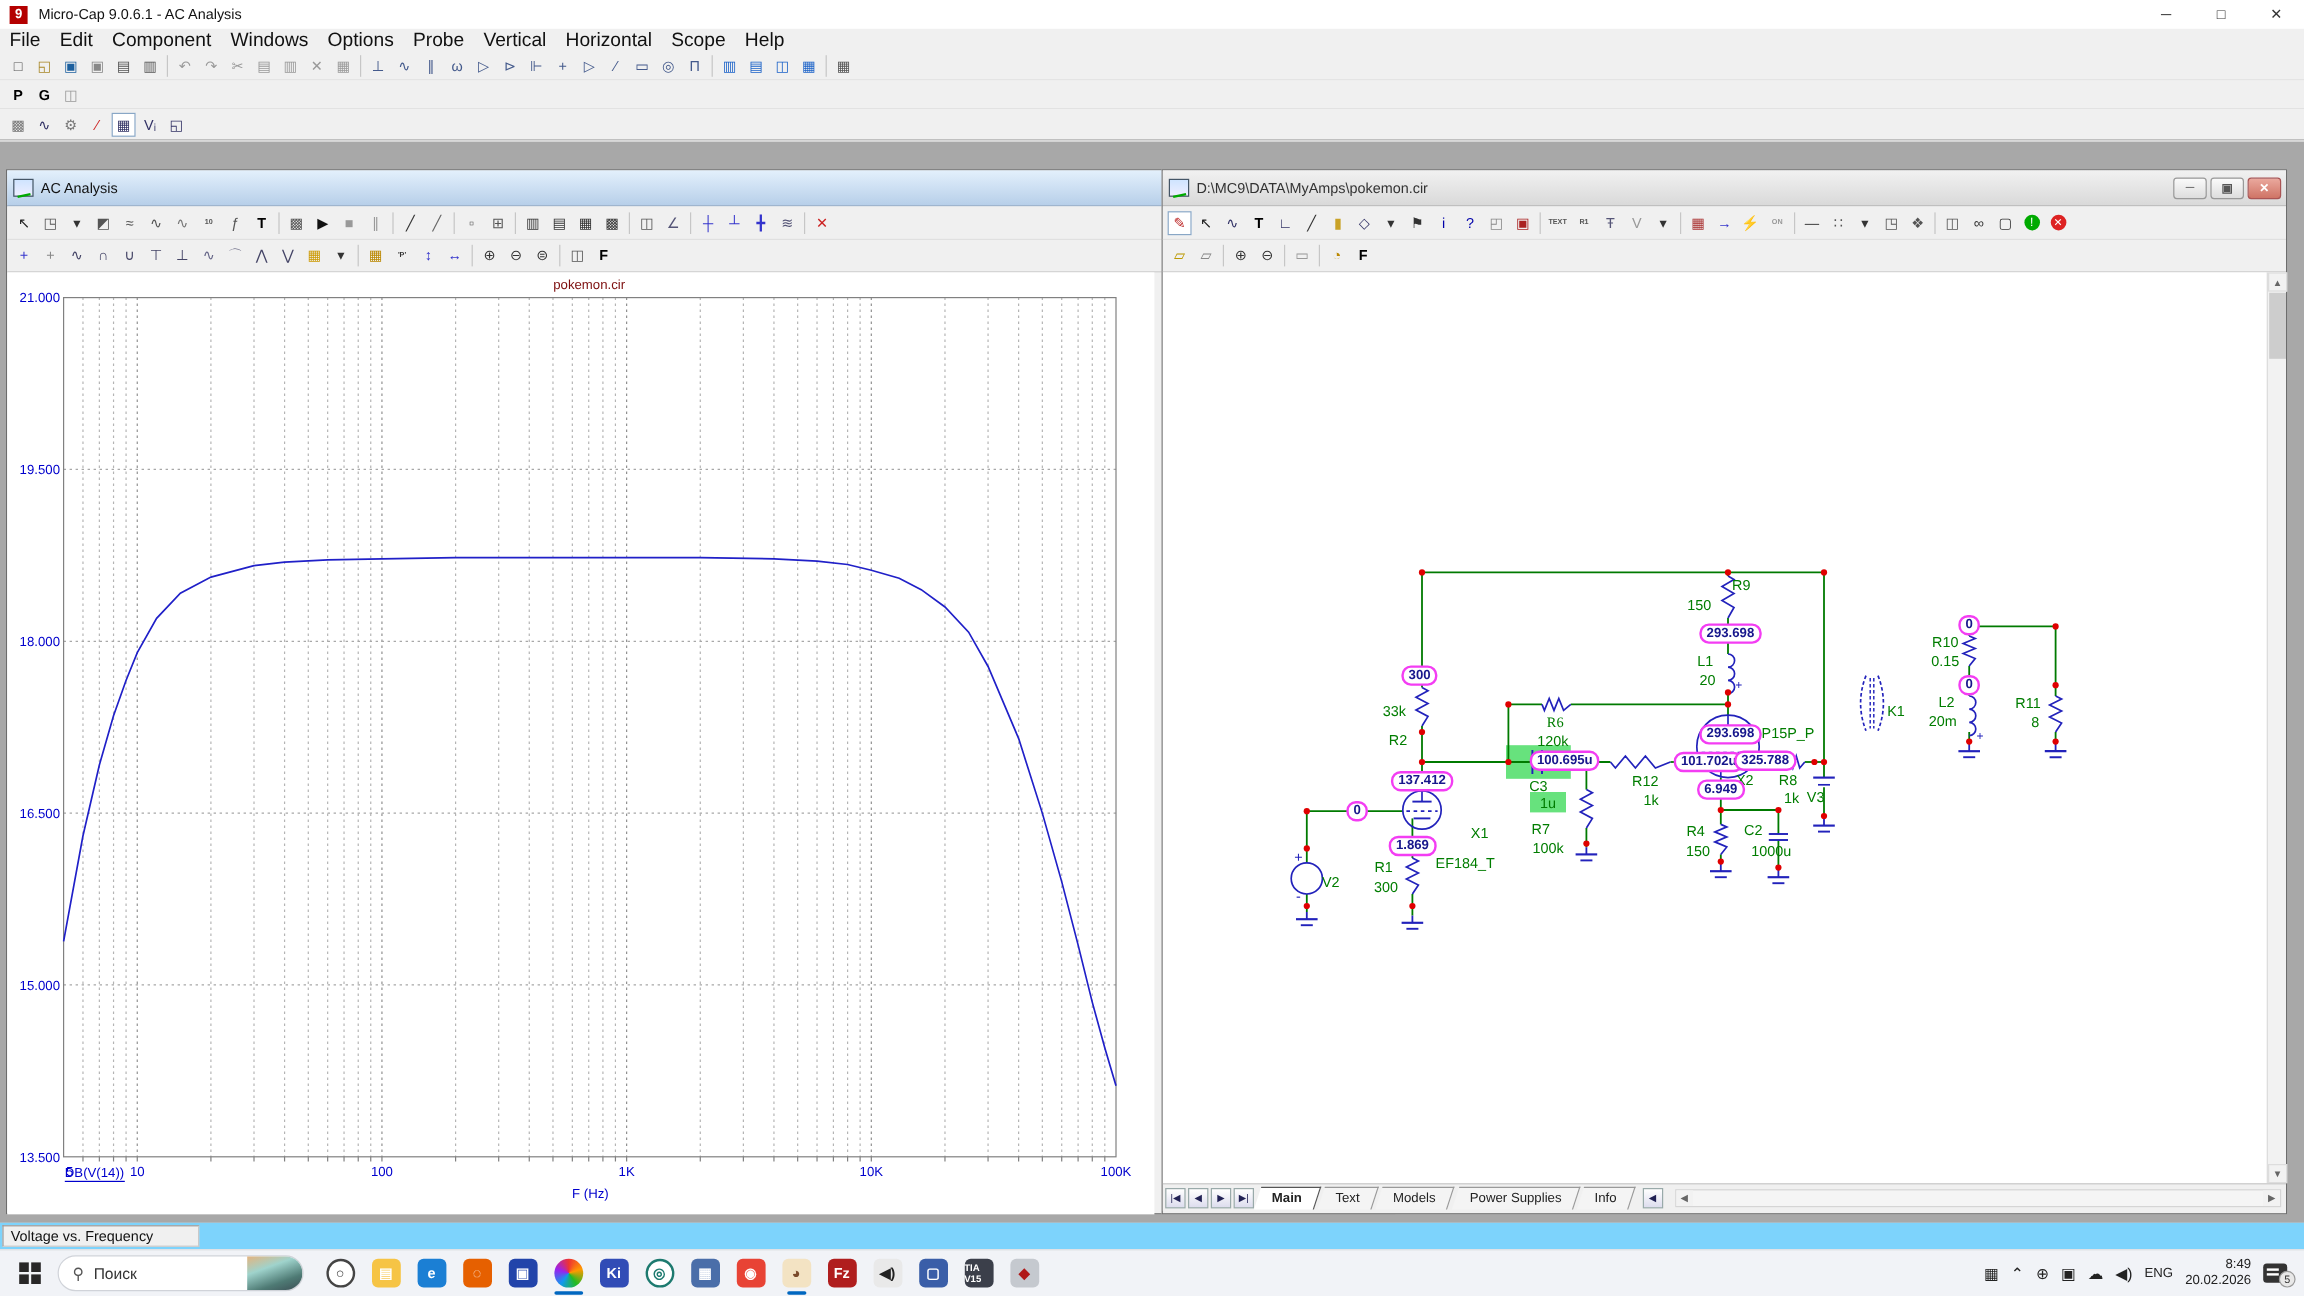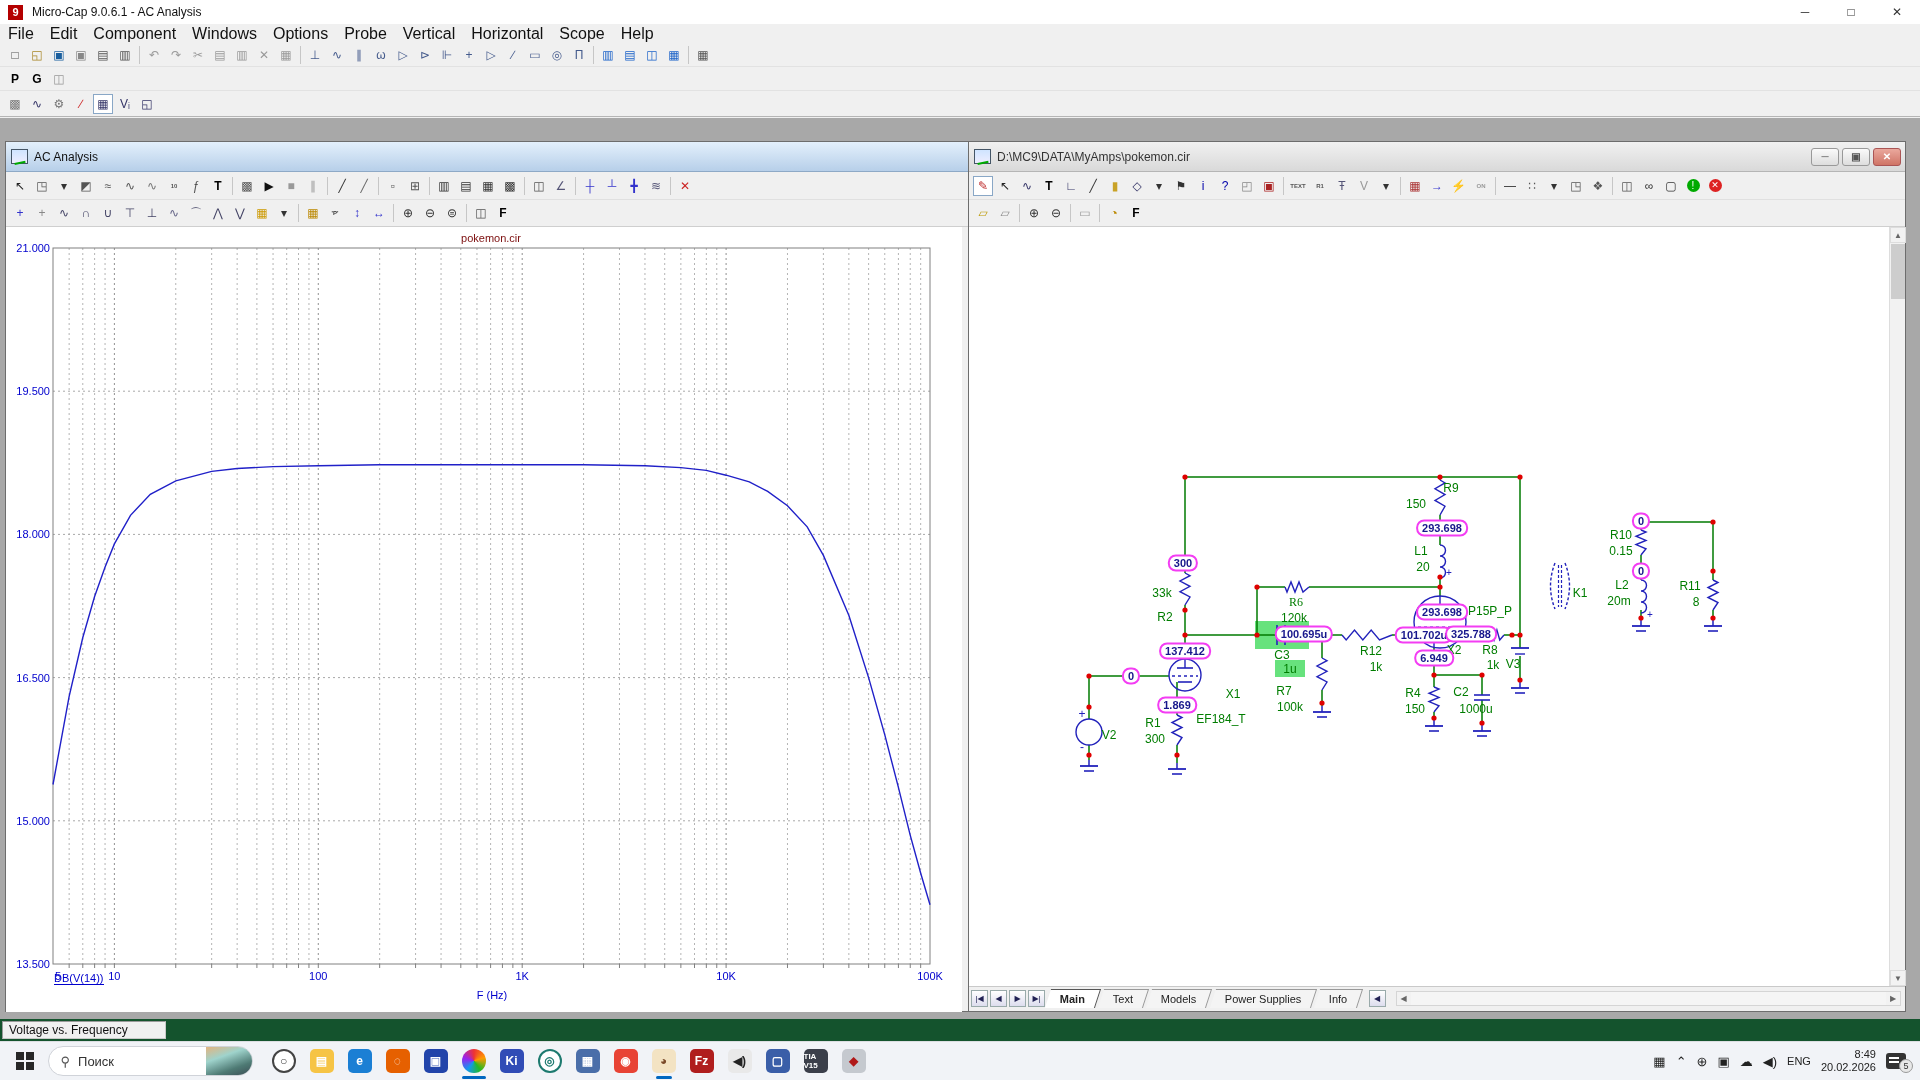--- a/index.html
+++ b/index.html
@@ -81,21 +81,21 @@
     font-size:8px; display:flex; align-items:center; justify-content:center; margin-left:2px; color:#225;}
   .sch-tab { height:19px; padding:0 12px; font-size:11px; color:#222; display:flex; align-items:center;
     border-right:1px solid #999; border-top:1px solid #999; background:#f4f4f4; transform:skewX(-18deg); margin-left:3px;}
   .sch-tab > span { transform:skewX(18deg); }
   .sch-tab.active { background:#fff; font-weight:bold; border-color:#555; }
   #sch-hscroll { flex:1; height:15px; margin:0 4px 0 10px; background:#f5f5f5; border:1px solid #d5d5d5;
     display:flex; align-items:center; justify-content:space-between;}
   #sch-hscroll .scroll-arrow{ width:14px; height:13px; border:none;}
 
   
-  #statusbar { position:absolute; left:0; top:1019px; width:1920px; height:22px; background:#14532d;
+  #statusbar { position:absolute; left:0; top:1019px; width:1920px; height:22px; background:#7dd3fc;
     display:flex; align-items:center; gap:4px; padding:0 2px;}
   .status-panel { height:18px; border:1px solid #c9c9c9; border-top-color:#9a9a9a; border-left-color:#9a9a9a;
     font-size:12px; color:#111; display:flex; align-items:center; padding:0 6px; background:#f0f0f0;}
   #status-left { width:164px; } #status-right { flex:1; }
 
   
   #taskbar { position:absolute; left:0; top:1041px; width:1920px; height:39px; background:#f1f3f7;
     border-top:1px solid #dcdee2; display:flex; align-items:center; }
   #start-logo { display:grid; grid-template-columns:8px 8px; grid-gap:1.5px; margin:0 14px 0 16px;}
   #start-logo i { width:8px; height:8px; background:#272727; }

